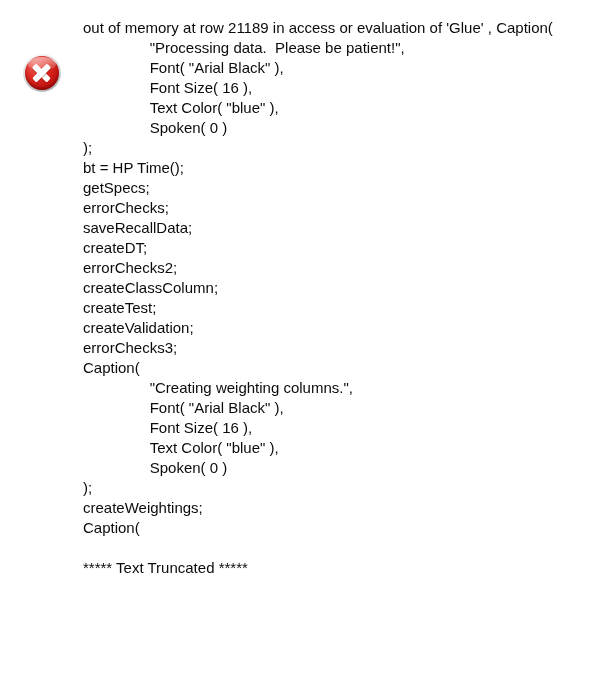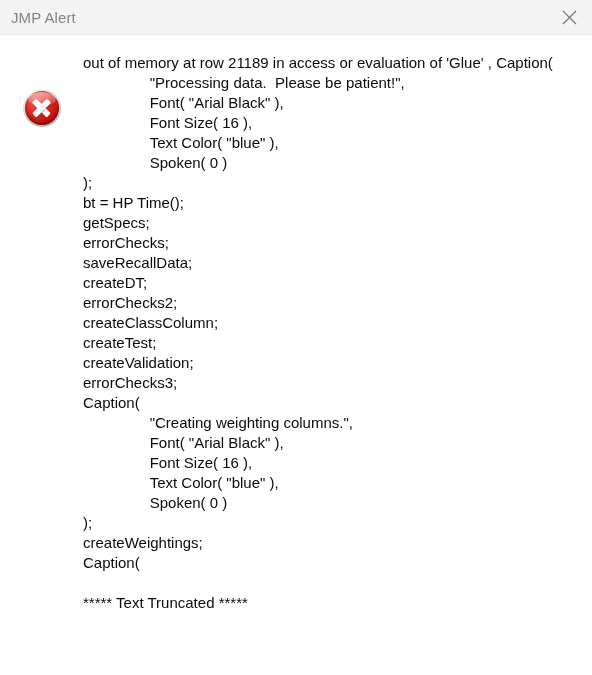--- a/index.html
+++ b/index.html
@@ -156,31 +156,20 @@
     box-sizing: border-box;
     margin-top: 2px;
     user-select: none;
   }
 </style>
 </head>
 <body>
 
 <div class="dialog">
 
-  <div class="titlebar">
-    <div class="title-text">JMP Alert</div>
-    <div class="close-button">
-      <span>
-        <svg width="15" height="15" viewBox="0 0 15 15" aria-hidden="true">
-          <line x1="1" y1="1" x2="14" y2="14" stroke="#7a7a7a" stroke-width="1.3"></line>
-          <line x1="14" y1="1" x2="1" y2="14" stroke="#7a7a7a" stroke-width="1.3"></line>
-        </svg>
-      </span>
-    </div>
-  </div>
 
   <div class="body-area">
     <div class="icon-col">
       <div class="error-icon">
         <div class="ring"></div>
         <div class="disc"></div>
         <div class="gloss"></div>
         <div class="x-mark">
           <span class="a"></span>
           <span class="b"></span>

